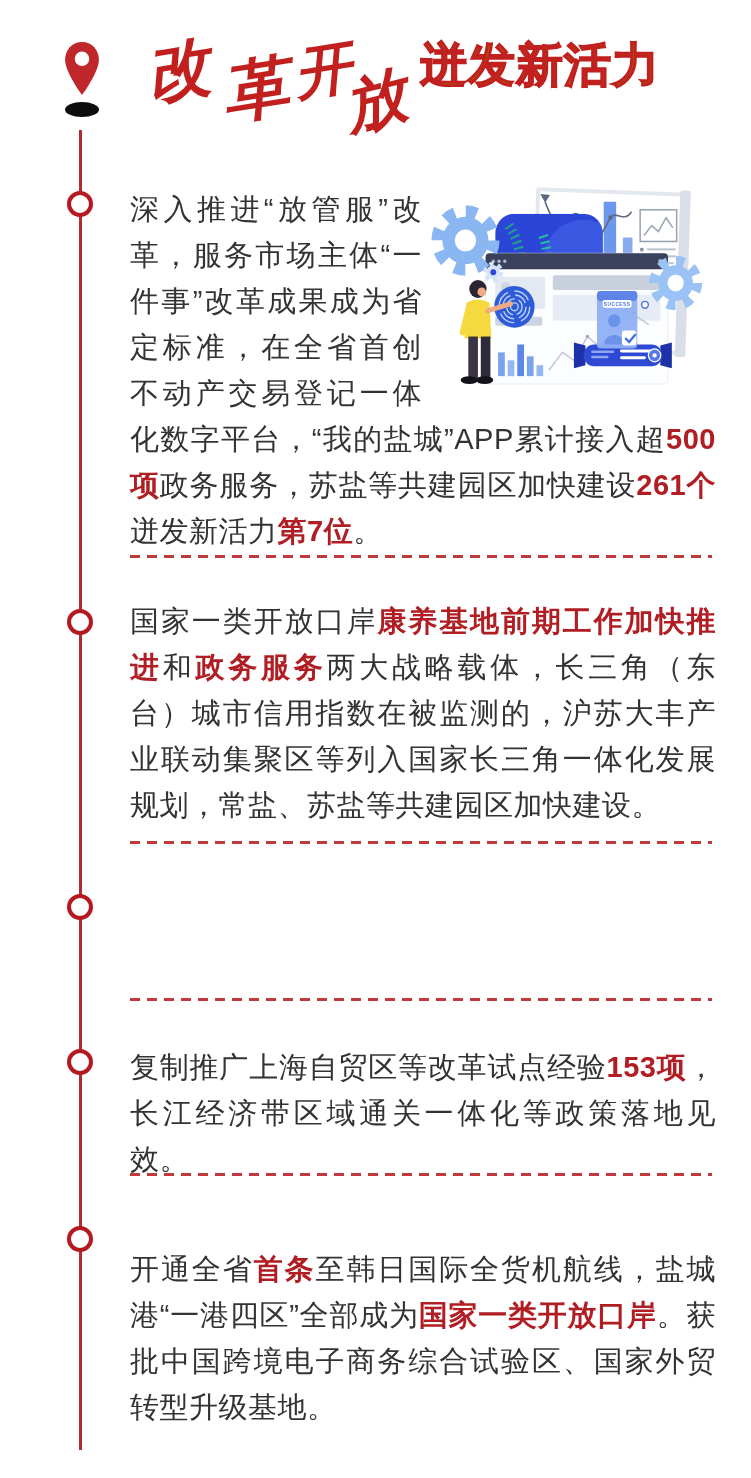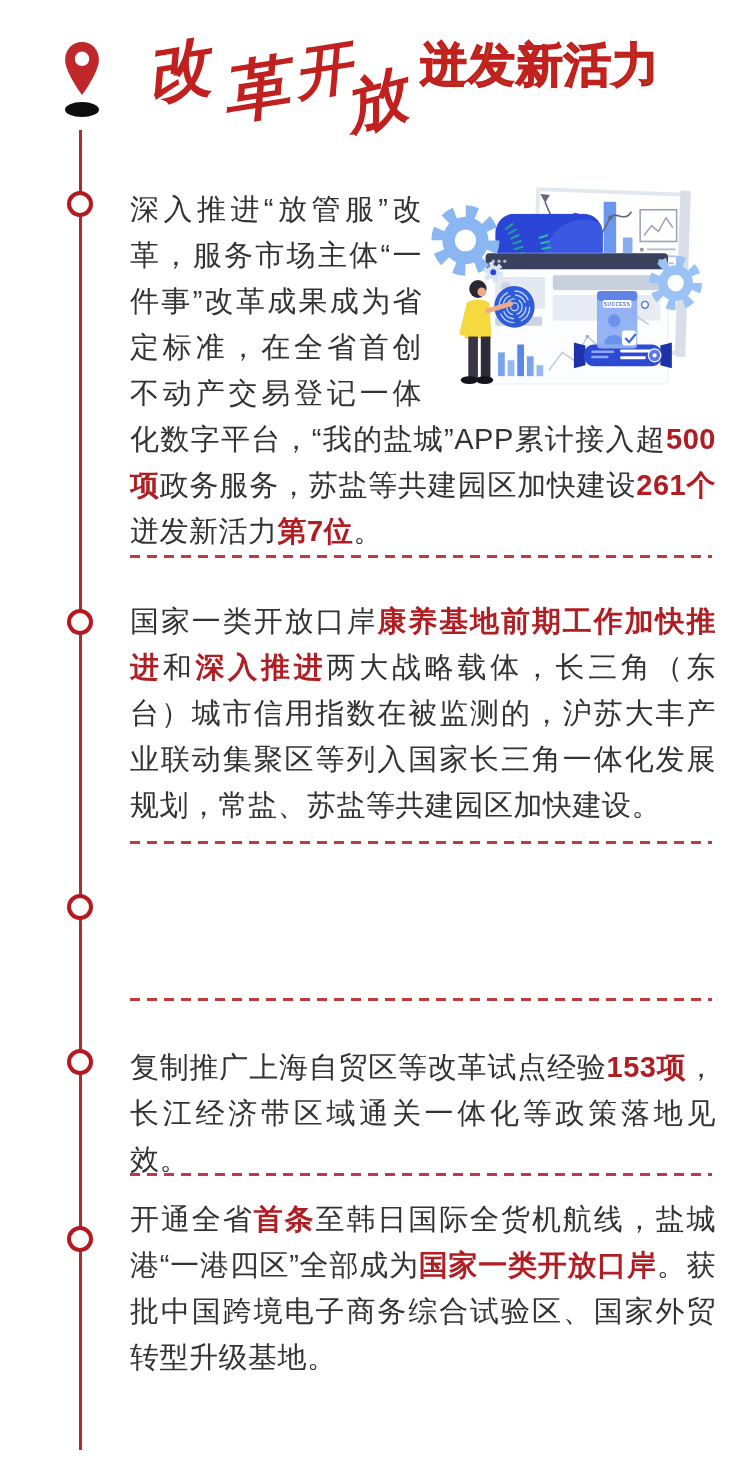--- a/index.html
+++ b/index.html
@@ -28,21 +28,21 @@
     color:#a16207; letter-spacing:1px; white-space:nowrap;
     -webkit-text-stroke:1.5px #c2201f;
   }
   
   .section {
     position:absolute; left:130px; width:586px;
     font-size:29px; line-height:46px; color:#333333;
     text-align:justify; text-justify:inter-character; letter-spacing:0.5px;
   }
   .section .hl { color:#b01e23; font-weight:bold; }
-  .s1{top:186px} .s2{top:598px} .s3{top:886px} .s4{top:1044px} .s5{top:1196px}
+  .s1{top:186px} .s2{top:598px} .s3{top:886px} .s4{top:1044px} .s5{top:1246px}
   .illus { float:right; width:288px; height:206px; margin:0 0 6px 6px; }
   .sep {
     position:absolute; left:130px; width:582px; height:3px;
     background:repeating-linear-gradient(90deg,#c0393e 0 10px, transparent 10px 17px);
   }
   .sep1{top:555px} .sep2{top:841px} .sep3{top:998px} .sep4{top:1173px}
 </style>
 </head>
 <body>
 
@@ -214,21 +214,21 @@
           <path d="M184 156 q10 -11 20 0 l0 4 l-20 0 z" fill="#6c93ec"></path>
           <rect x="202" y="146" width="15" height="15" rx="3" fill="#ffffff"></rect>
           <path d="M205.5 153.5 l4 4 l7 -8" fill="none" stroke="#3f6fe0" stroke-width="2.4"></path>
         </g>
       </svg>
     </div>
   <span>深入推进“放管服”改革，服务市场主体“一件事”改革成果成为省定标准，在全省首创不动产交易登记一体化数字平台，“我的盐城”APP累计接入超</span><span class="hl">500项</span><span>政务服务，苏盐等共建园区加快建设</span><span class="hl">261个</span><span>迸发新活力</span><span class="hl">第7位</span><span>。</span></div>
 
   <div class="sep sep1"></div>
 
-  <div class="section s2"><span>国家一类开放口岸</span><span class="hl">康养基地前期工作加快推进</span><span>和</span><span class="hl">深入推进</span><span>两大战略载体，长三角（东台）城市信用指数在被监测的，沪苏大丰产业联动集聚区等列入国家长三角一体化发展规划，常盐、苏盐等共建园区加快建设。</span></div>
+  <div class="section s2"><span>国家一类开放口岸</span><span class="hl">康养基地前期工作加快推进</span><span>和</span><span class="hl">政务服务</span><span>两大战略载体，长三角（东台）城市信用指数在被监测的，沪苏大丰产业联动集聚区等列入国家长三角一体化发展规划，常盐、苏盐等共建园区加快建设。</span></div>
   <div class="sep sep2"></div>
 
   <div class="sep sep3"></div>
 
   <div class="section s4"><span>复制推广上海自贸区等改革试点经验</span><span class="hl">153项</span><span>，长江经济带区域通关一体化等政策落地见效。</span></div>
   <div class="sep sep4"></div>
 
   <div class="section s5"><span>开通全省</span><span class="hl">首条</span><span>至韩日国际全货机航线，盐城港“一港四区”全部成为</span><span class="hl">国家一类开放口岸</span><span>。获批中国跨境电子商务综合试验区、国家外贸转型升级基地。</span></div>
 
 </div>

